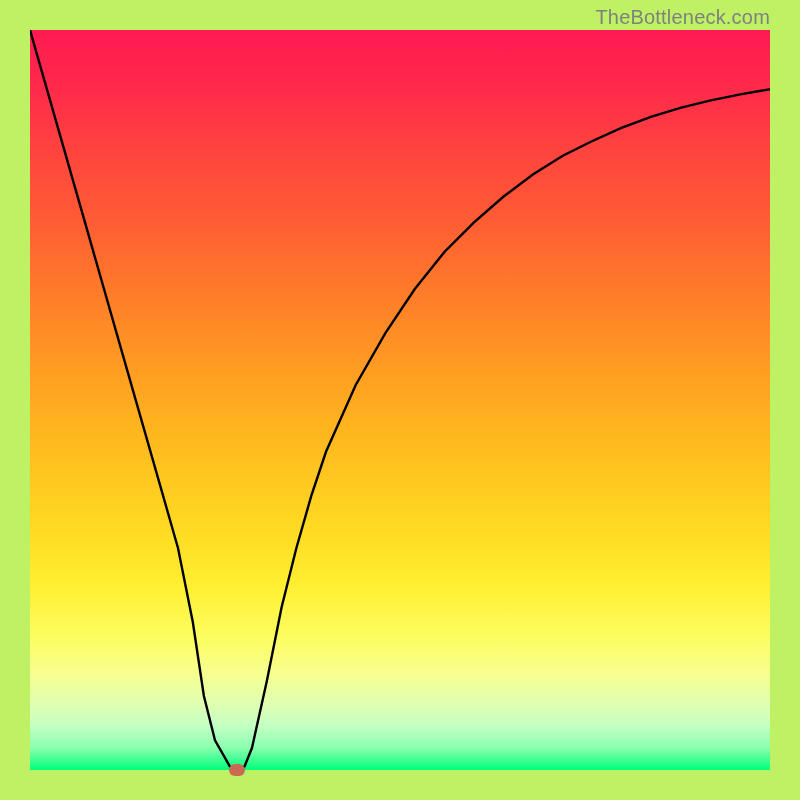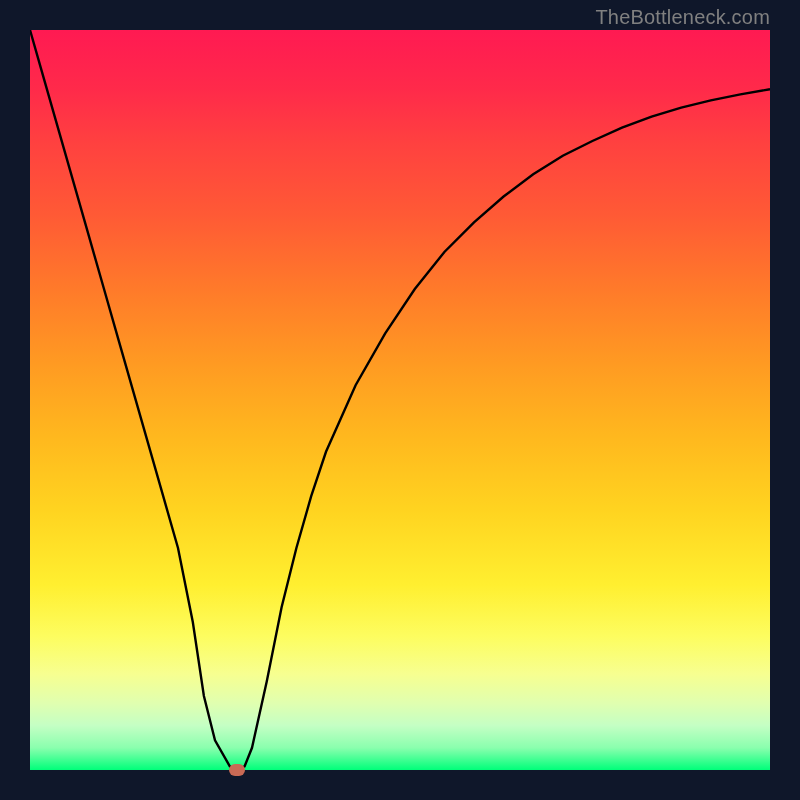--- a/index.html
+++ b/index.html
@@ -10,21 +10,21 @@
     background: #000;
     font-family: Arial, Helvetica, sans-serif;
     overflow: hidden;
   }
   .frame {
     position: absolute;
     top: 0;
     left: 0;
     width: 800px;
     height: 800px;
-    background: #0f172a;
+    background: #bef264;
   }
   .plot-area {
     position: absolute;
     top: 30px;
     left: 30px;
     width: 740px;
     height: 740px;
     
     background: linear-gradient(
       to bottom,

